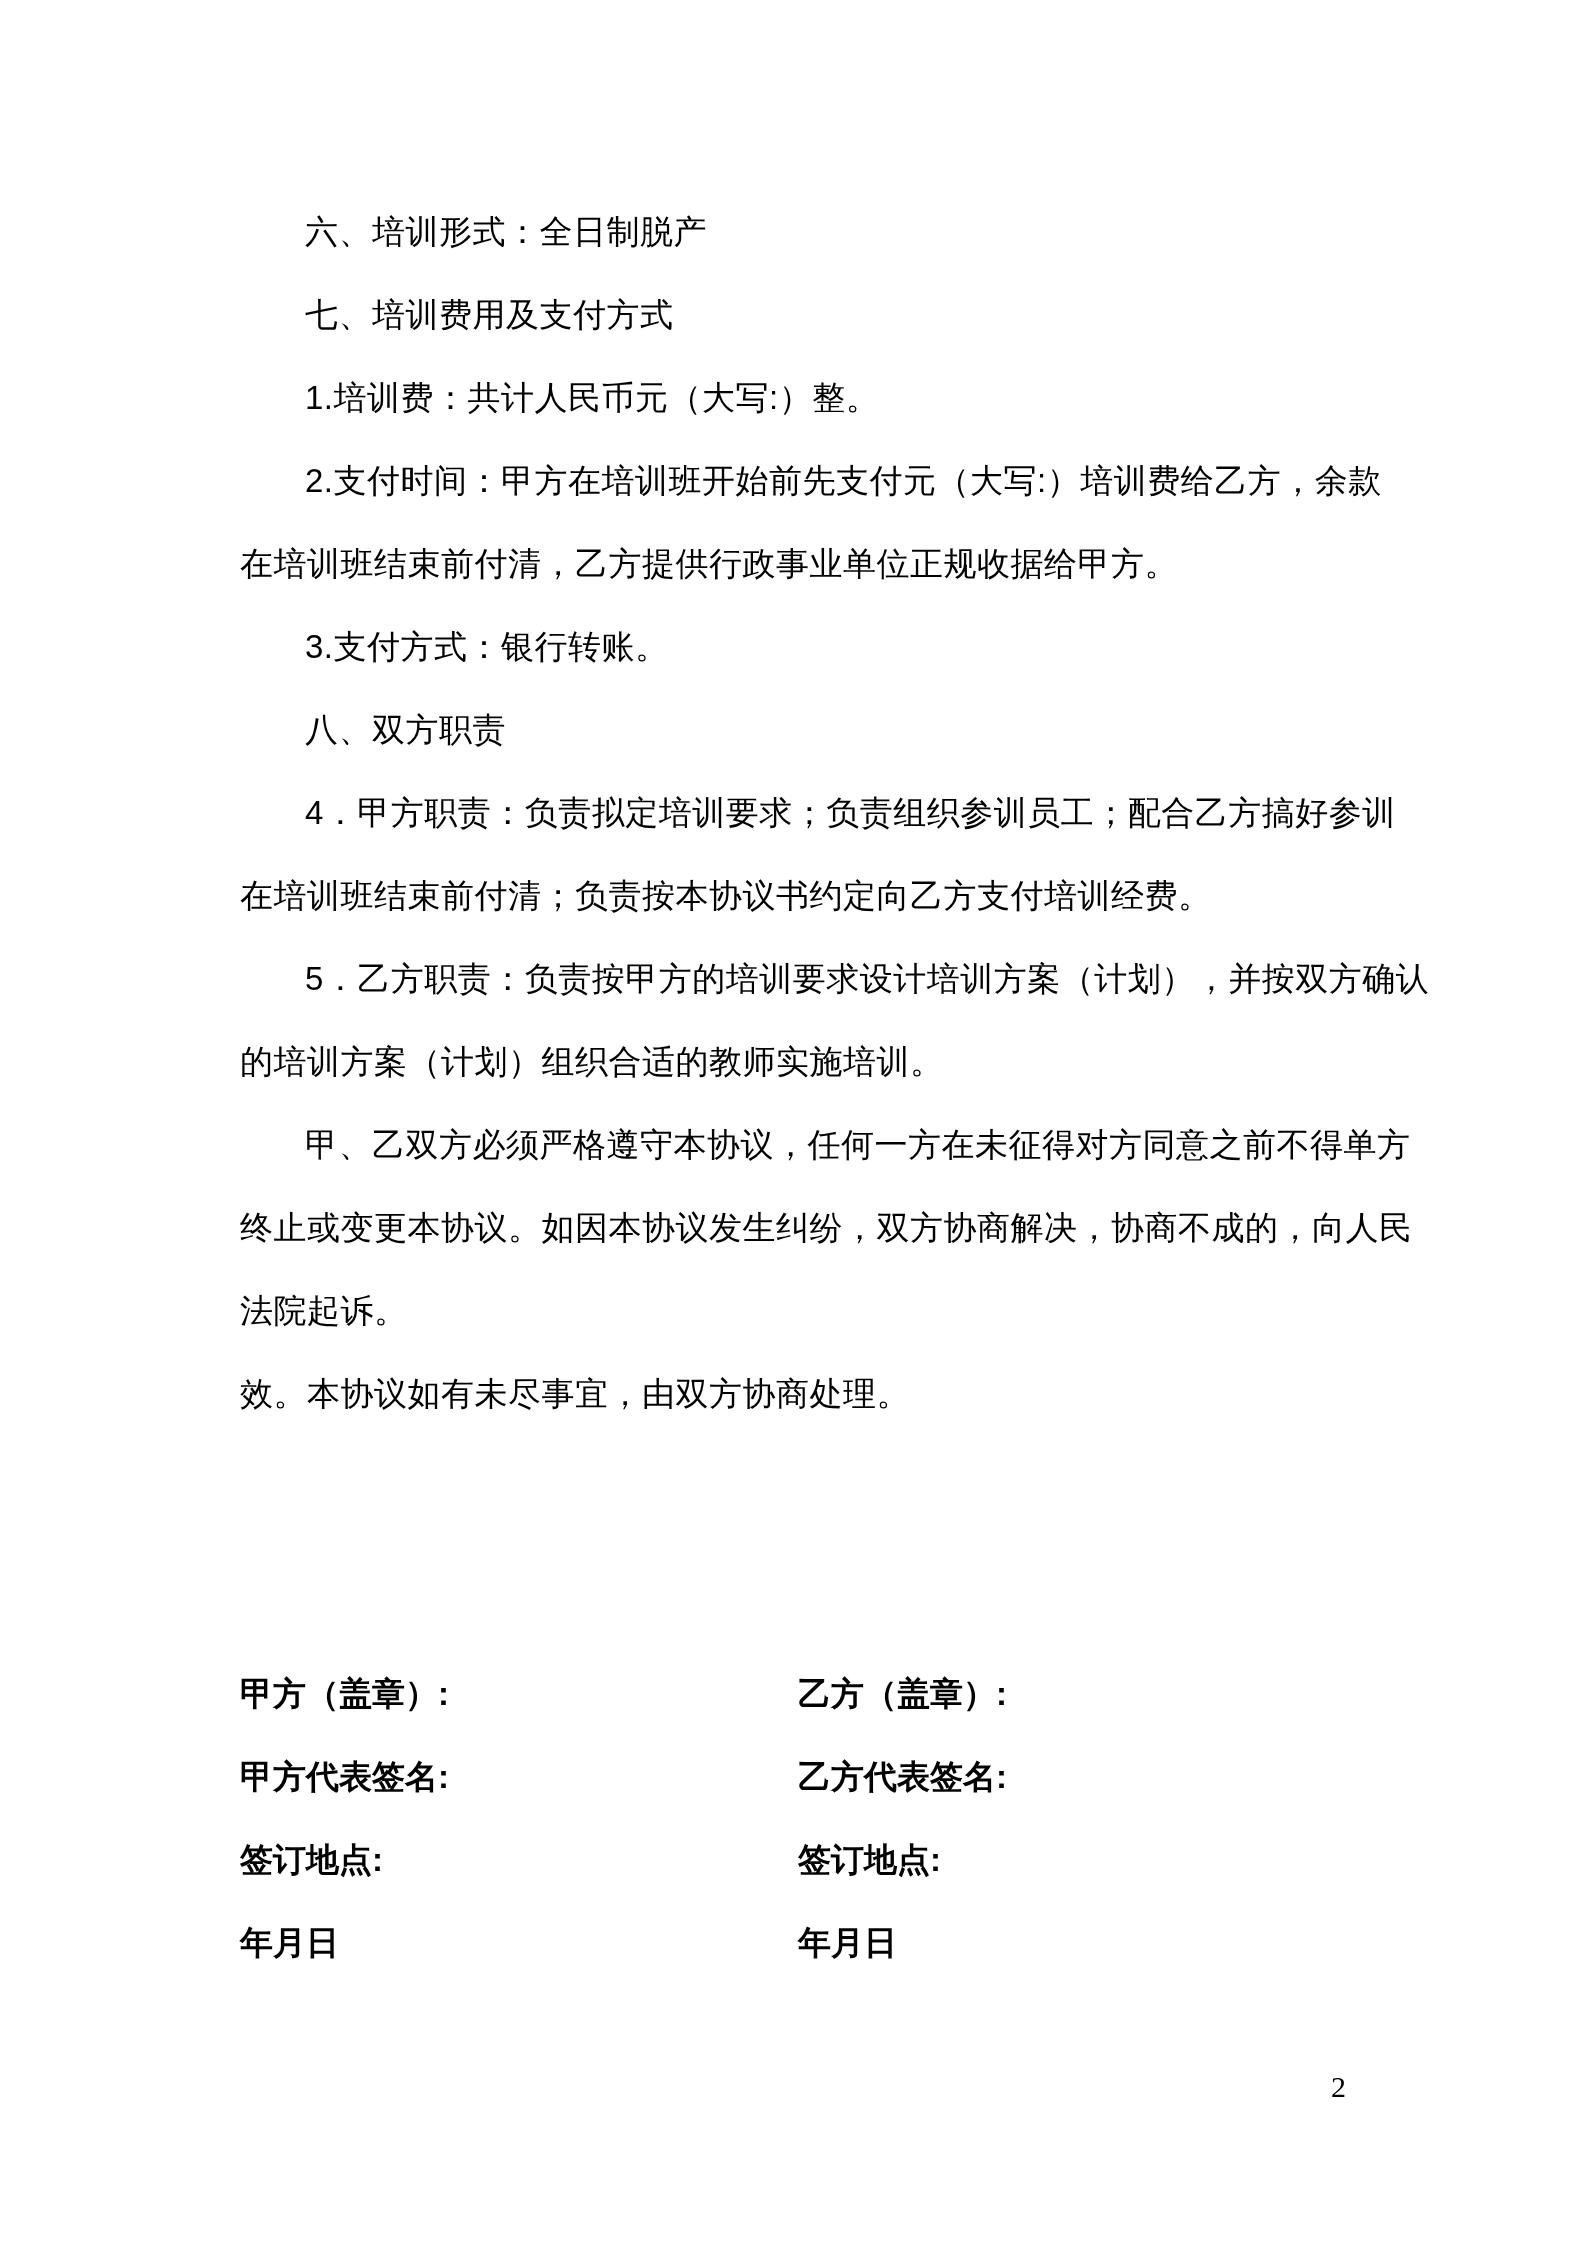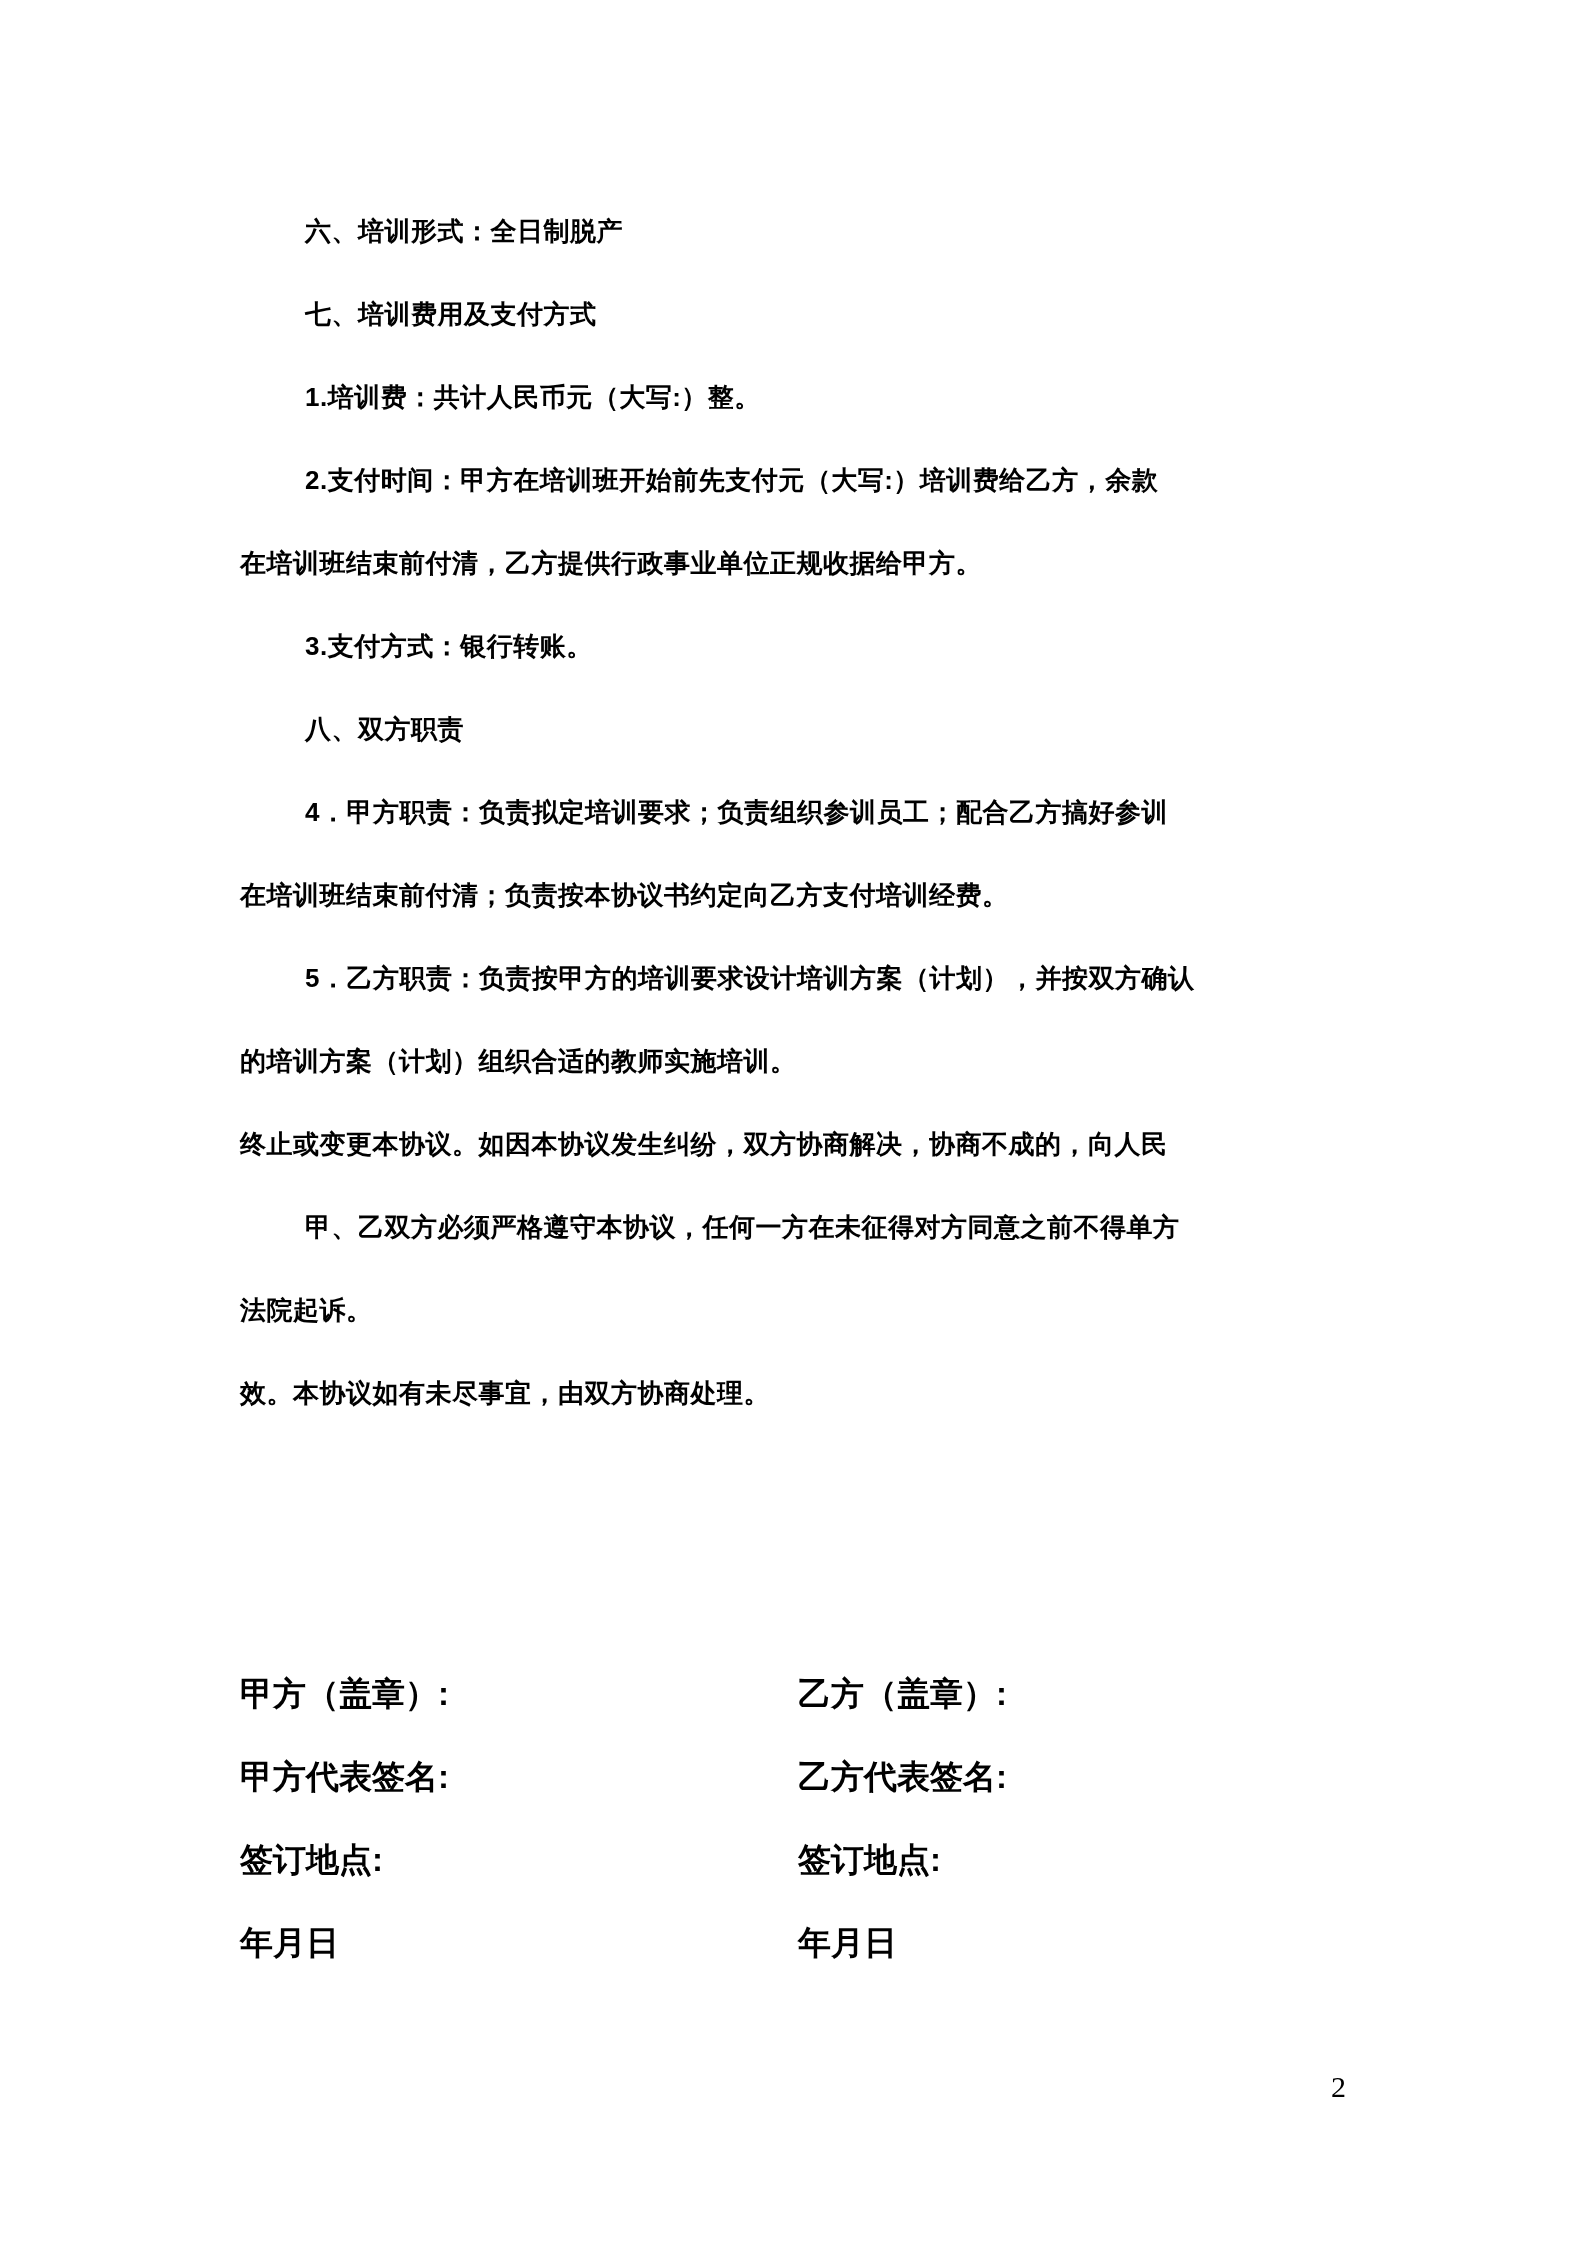--- a/index.html
+++ b/index.html
@@ -19,22 +19,22 @@
   }
   .body-text {
     position: absolute;
     left: 240px;
     top: 190px;
     width: 1106px;
   }
   .body-text .line {
     height: 83px;
     line-height: 83px;
-    font-size: 26px;
-    font-weight: 700;
+    font-size: 33px;
+    font-weight: 400;
     white-space: nowrap;
     letter-spacing: 0.5px;
   }
   .body-text .line.indent {
     padding-left: 65px;
   }
   .signature {
     position: absolute;
     left: 240px;
     top: 1652px;
@@ -77,22 +77,22 @@
       <div class="line indent">七、培训费用及支付方式</div>
       <div class="line indent">1.培训费：共计人民币元（大写:）整。</div>
       <div class="line indent">2.支付时间：甲方在培训班开始前先支付元（大写:）培训费给乙方，余款</div>
       <div class="line">在培训班结束前付清，乙方提供行政事业单位正规收据给甲方。</div>
       <div class="line indent">3.支付方式：银行转账。</div>
       <div class="line indent">八、双方职责</div>
       <div class="line indent">4．甲方职责：负责拟定培训要求；负责组织参训员工；配合乙方搞好参训</div>
       <div class="line">在培训班结束前付清；负责按本协议书约定向乙方支付培训经费。</div>
       <div class="line indent">5．乙方职责：负责按甲方的培训要求设计培训方案（计划），并按双方确认</div>
       <div class="line">的培训方案（计划）组织合适的教师实施培训。</div>
+      <div class="line indent">甲、乙双方必须严格遵守本协议，任何一方在未征得对方同意之前不得单方</div>
       <div class="line">终止或变更本协议。如因本协议发生纠纷，双方协商解决，协商不成的，向人民</div>
-      <div class="line indent">甲、乙双方必须严格遵守本协议，任何一方在未征得对方同意之前不得单方</div>
       <div class="line">法院起诉。</div>
       <div class="line">效。本协议如有未尽事宜，由双方协商处理。</div>
     </div>
   <div class="signature" id="signature-block">
       <div class="sig-row"><span class="cell-left">甲方（盖章）:</span><span class="cell-right">乙方（盖章）:</span></div>
       <div class="sig-row"><span class="cell-left">甲方代表签名:</span><span class="cell-right">乙方代表签名:</span></div>
       <div class="sig-row"><span class="cell-left">签订地点:</span><span class="cell-right">签订地点:</span></div>
       <div class="sig-row"><span class="cell-left">年月日</span><span class="cell-right">年月日</span></div>
     </div>
   <div class="page-number">2</div>

